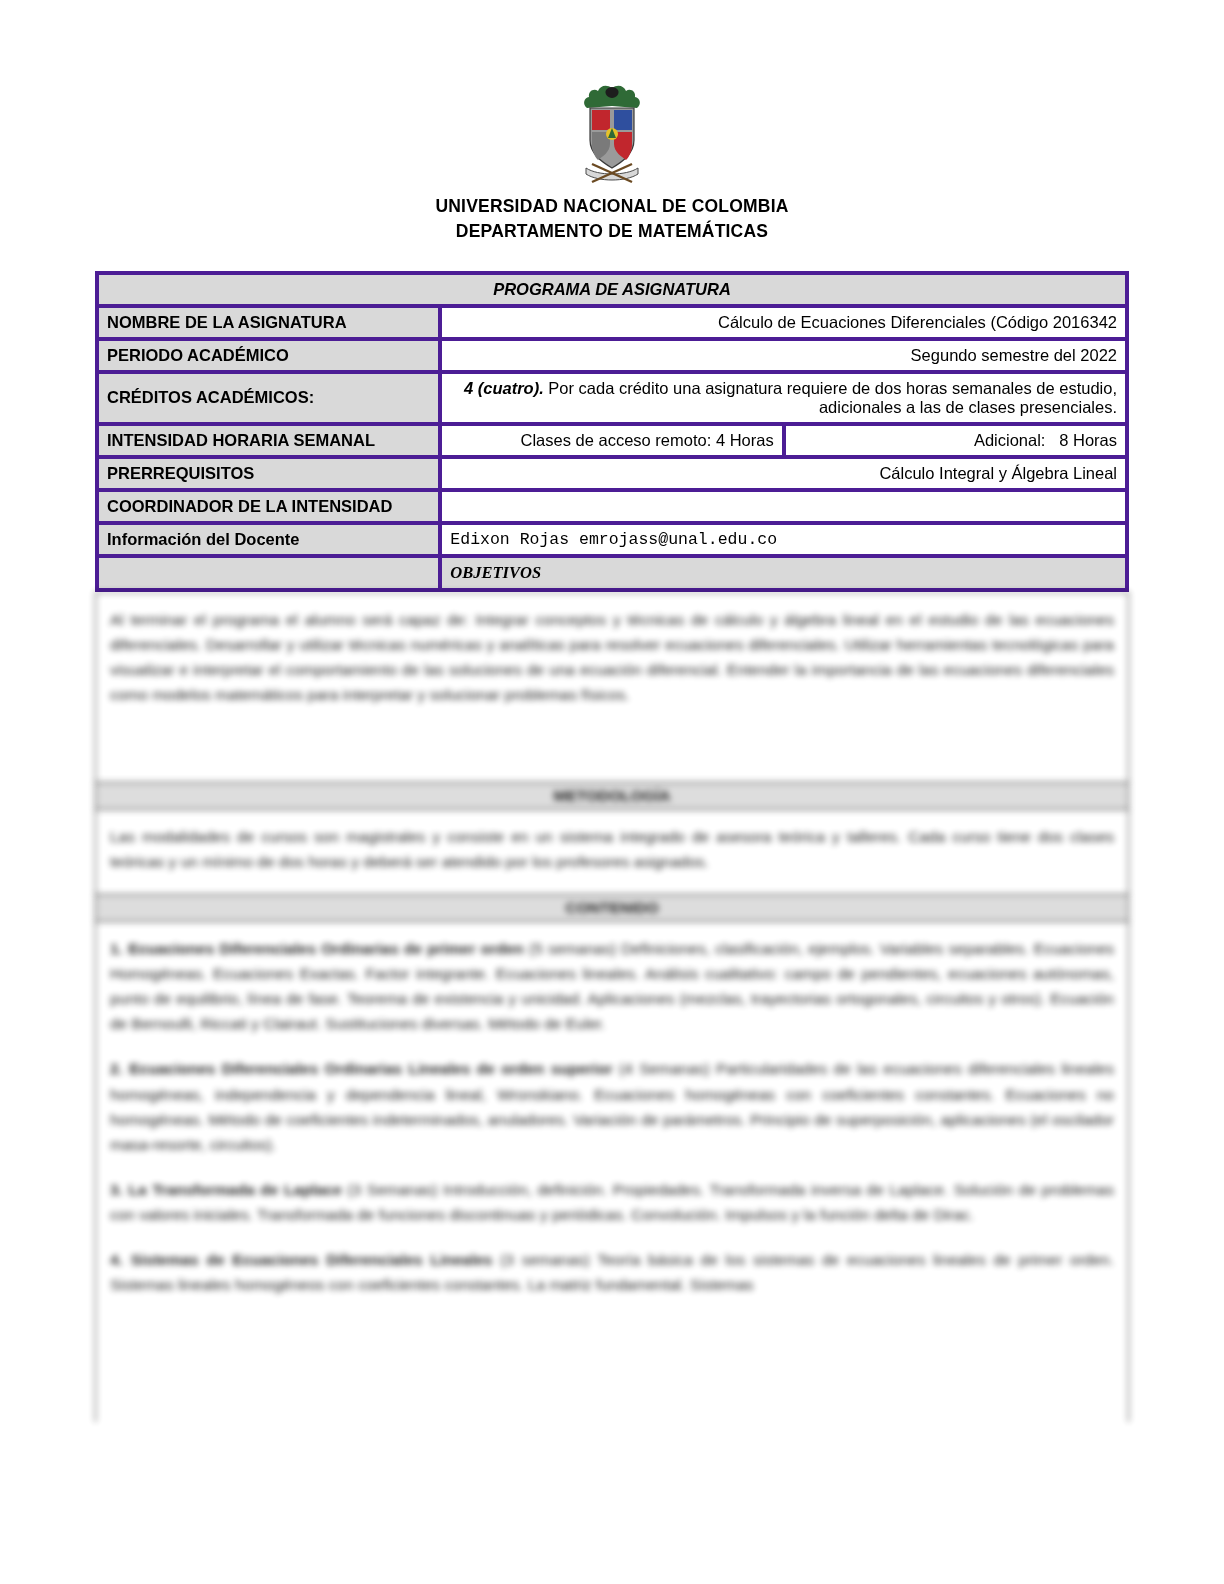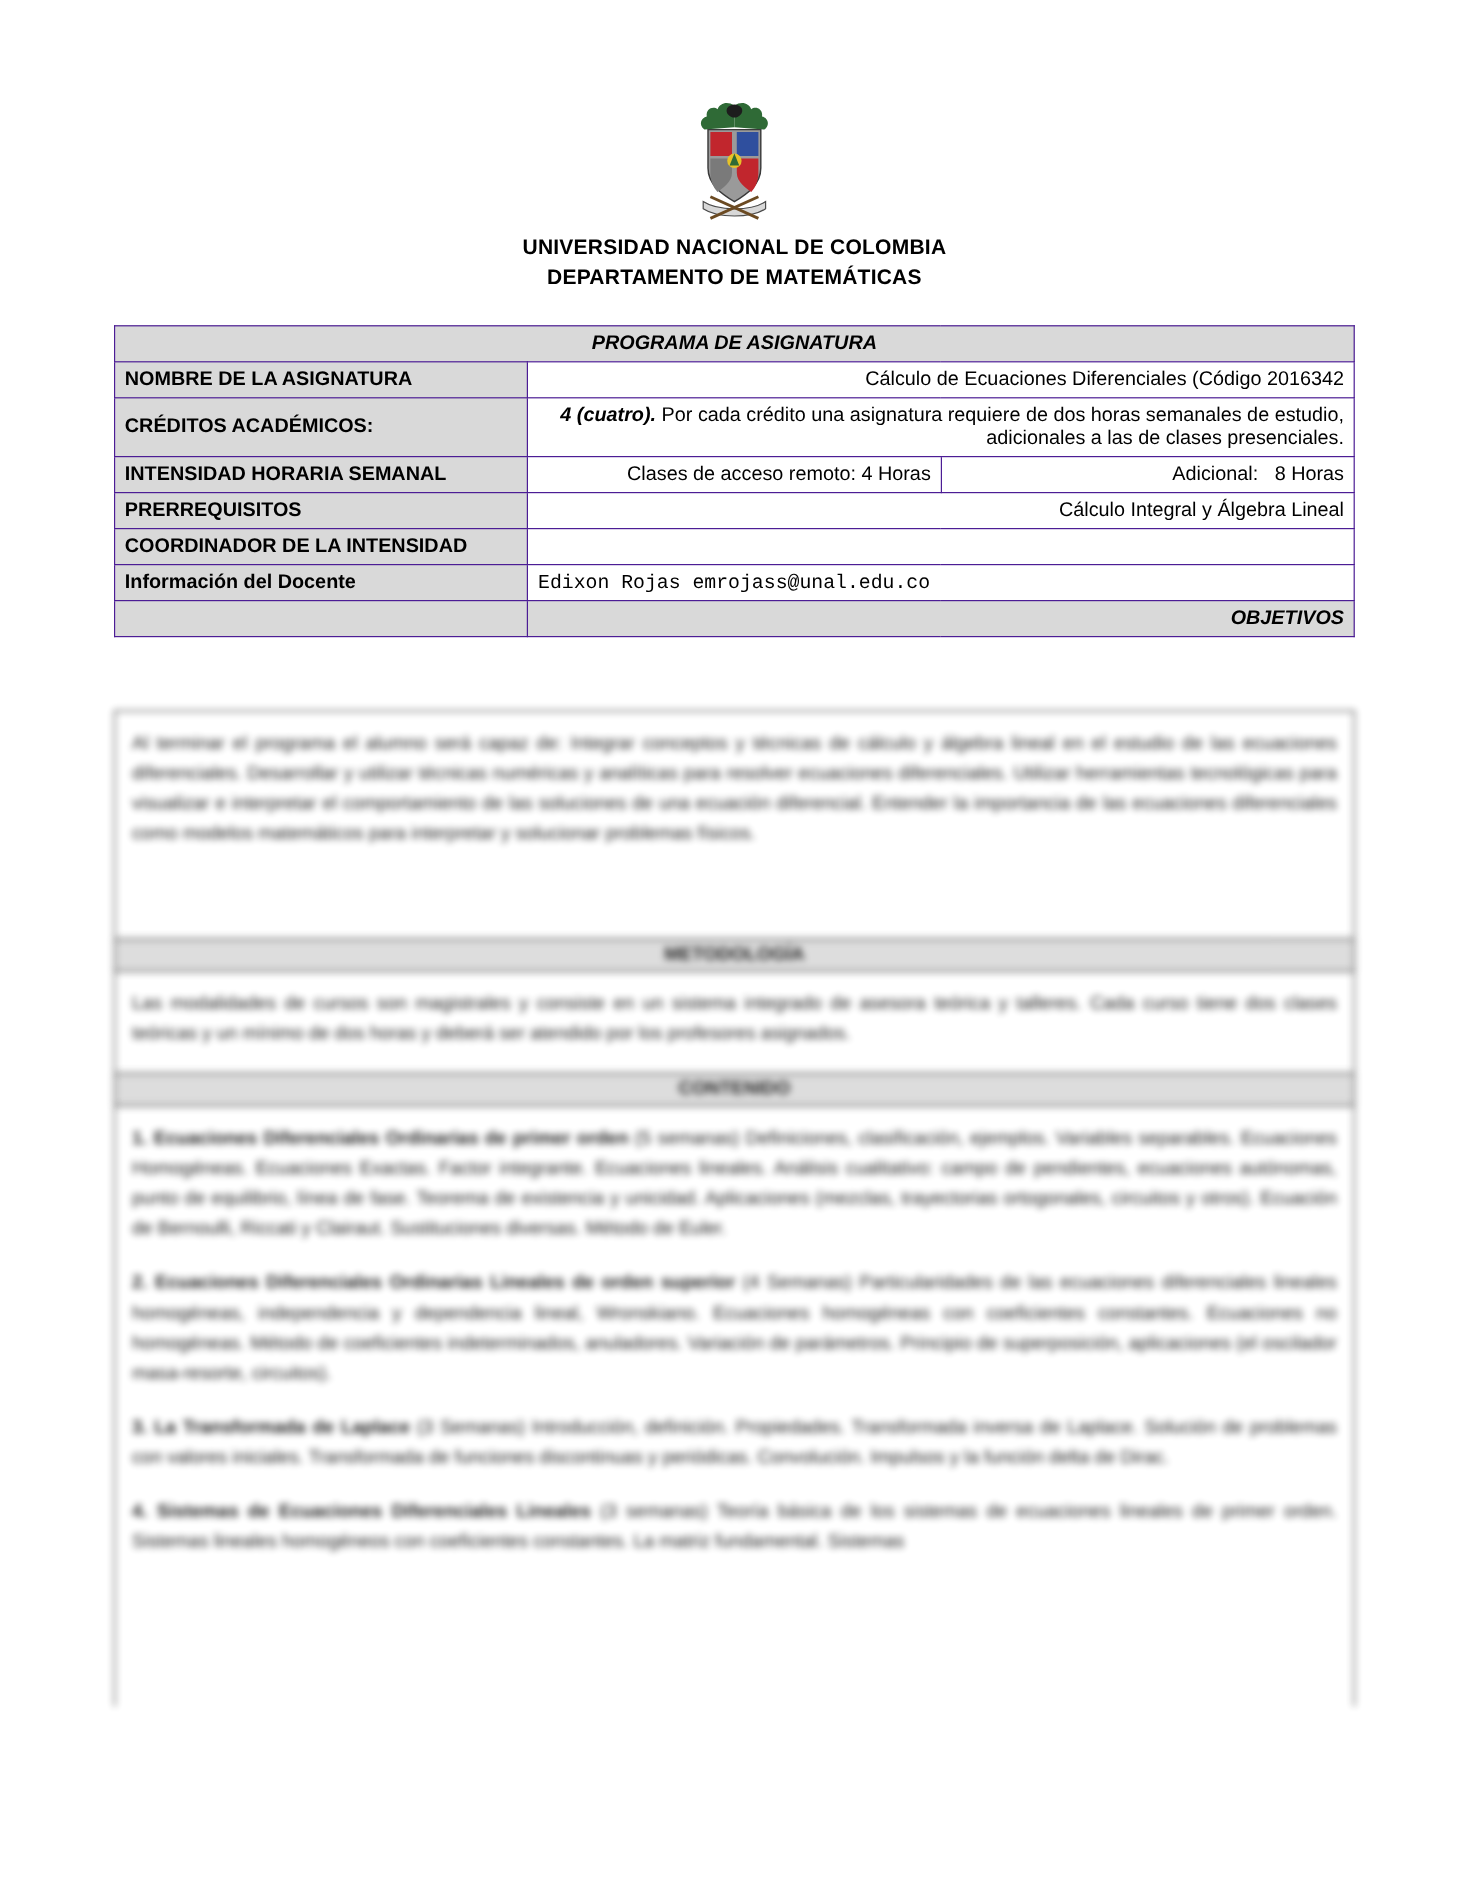--- a/index.html
+++ b/index.html
@@ -47,41 +47,42 @@
   }
 
   
   table.program {
     margin-top: 26px;
     width: 1034px;
     border-collapse: collapse;
     table-layout: fixed;
   }
   table.program td {
-    border: 1px solid #4c1d95;
+    border: 4px solid #4c1d95;
     padding: 5px 8px;
     font-size: 16.5px;
     vertical-align: middle;
   }
   .shaded {
     background: #d9d9d9;
   }
   .center { text-align: center; }
   .bolditalic { font-weight: bold; font-style: italic; }
   .bold { font-weight: normal; }
   .cell-label {
     font-weight: bold;
     font-size: 16.5px;
   }
   .section-band {
     background: #d9d9d9;
-    text-align: right;
+    text-align: left;
     font-style: italic;
     font-weight: bold;
     font-size: 16.5px;
+    font-family: Liberation Serif, serif;
   }
   .valcell { font-size: 16.5px; text-align: right; }
   .docente-label {
     font-weight: bold;
     font-size: 17.5px;
   }
   .docente-value {
     font-size: 19px;
     font-family: Liberation Mono, monospace;
   }
@@ -184,20 +185,24 @@
     <tbody>
         <tr>
       <td class="shaded center bolditalic" colspan="3">PROGRAMA DE ASIGNATURA</td>
     </tr>
 
     <tr>
       <td class="shaded cell-label" style="width:450px">NOMBRE DE LA ASIGNATURA</td>
       <td class="center valcell" colspan="2">Cálculo de Ecuaciones Diferenciales (Código 2016342</td>
     </tr>
 
+    <tr>
+      <td class="shaded cell-label">PERIODO ACADÉMICO</td>
+      <td class="center valcell" colspan="2">Segundo  semestre  del 2022</td>
+    </tr>
 
     <tr>
       <td class="shaded cell-label">CRÉDITOS ACADÉMICOS:</td>
       <td class="center valcell" colspan="2"><span class="bolditalic">4 (cuatro).</span><span class="bold"> Por cada crédito una asignatura requiere de dos horas semanales de estudio, adicionales  a las de clases presenciales.</span></td>
     </tr>
 
     <tr>
       <td class="shaded cell-label">INTENSIDAD HORARIA SEMANAL</td>
       <td class="valcell" style="width:400px"><span class="bold">Clases de acceso remoto:</span><span> 4 Horas</span></td>
       <td class="valcell"><span class="bold">Adicional:</span>&nbsp;&nbsp;&nbsp;<span>8 Horas</span></td>

